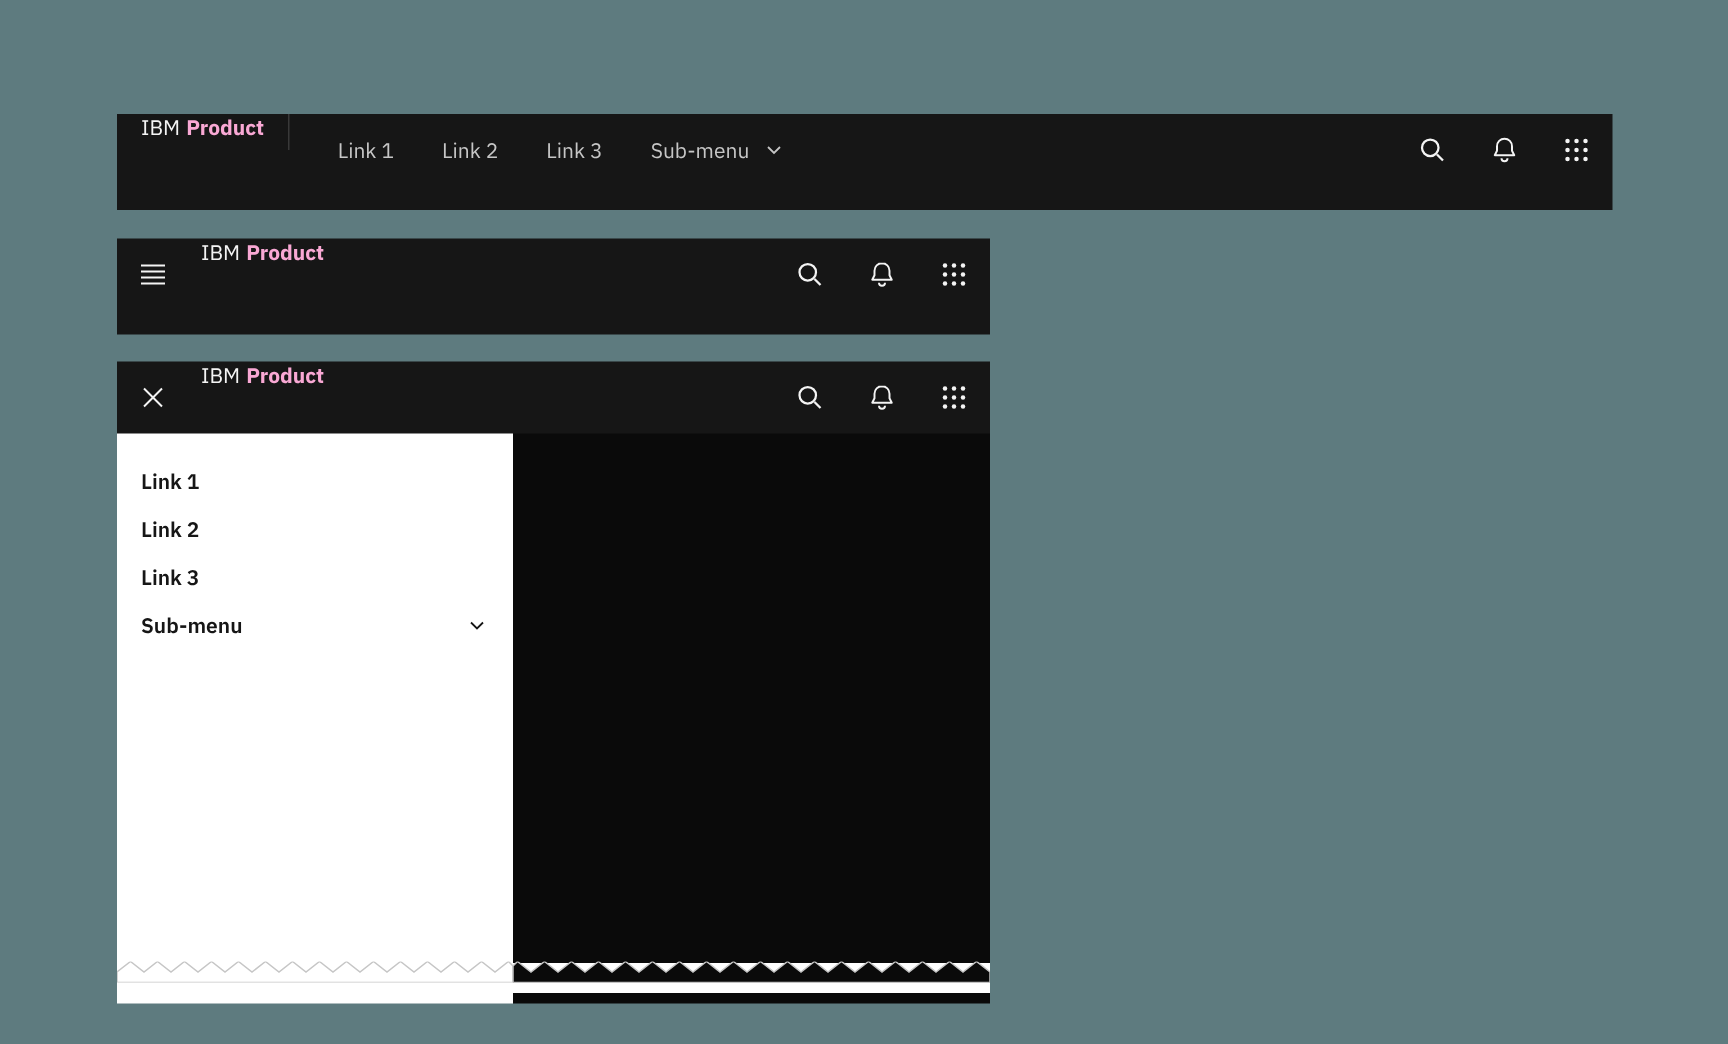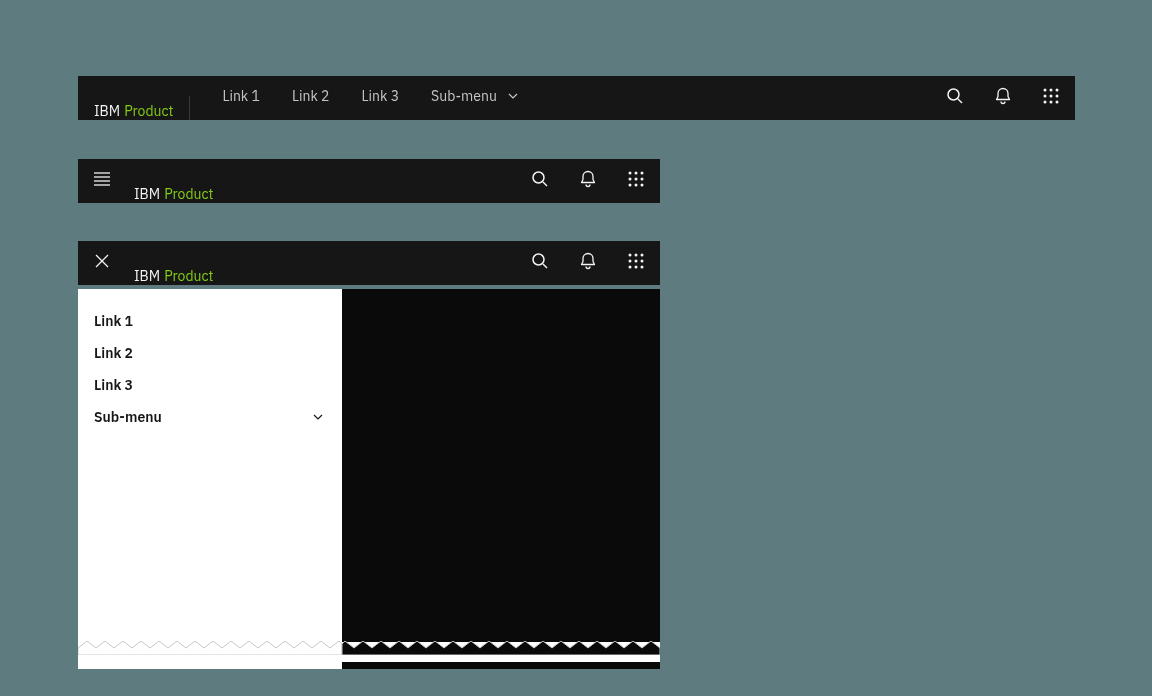--- a/index.html
+++ b/index.html
@@ -6,22 +6,22 @@
   body {
     background: #5e7b7f;
     font-family: "IBM Plex Sans", -apple-system, BlinkMacSystemFont, "Segoe UI", Helvetica, Arial, sans-serif;
     width: 1152px;
     height: 696px;
     position: relative;
   }
   .header {
     background: #161616;
     display: flex;
-    align-items: flex-end;
-    height: 44px;
+    align-items: flex-start;
+    height: 64px;
     color: #f4f4f4;
     position: absolute;
   }
   .header-wide {
     left: 78px;
     top: 76px;
     width: 997px;
   }
   .header-narrow-1 {
     left: 78px;
@@ -42,21 +42,21 @@
     cursor: pointer;
   }
   .brand {
     display: flex;
     align-items: center;
     font-size: 14px;
     padding: 0 16px;
     white-space: nowrap;
   }
   .brand-prefix { font-weight: 400; color: #f4f4f4; }
-  .brand-name { font-weight: 400; color: #84cc16; margin-left: 4px; }
+  .brand-name { font-weight: 700; color: #f9a8d4; margin-left: 4px; }
   .brand-narrow { padding-left: 8px; }
   .divider {
     width: 1px;
     height: 24px;
     background: #393939;
     margin: 0 16px 0 0;
   }
   .nav {
     display: flex;
     align-items: center;

